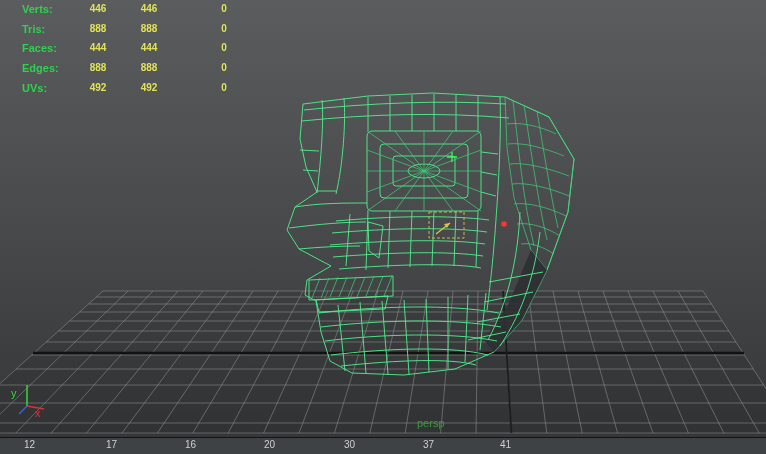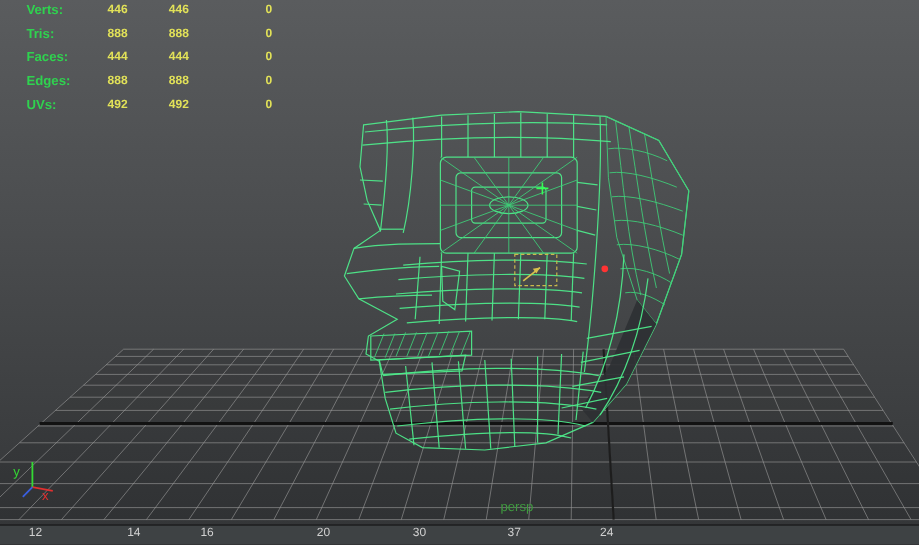--- a/index.html
+++ b/index.html
@@ -254,20 +254,20 @@
       <line x1="21" y1="30" x2="21" y2="9" stroke="#34d934" stroke-width="1.5"></line>
       <line x1="21" y1="30" x2="38" y2="33" stroke="#e03030" stroke-width="1.5"></line>
       <line x1="21" y1="30" x2="13" y2="38" stroke="#3a5fe0" stroke-width="1.5"></line>
       <text x="5" y="21" fill="#34d934" font-size="11">y</text>
       <text x="29" y="41" fill="#e03030" font-size="11">x</text>
     </svg>
   </div>
 
   <div class="timeline">
     <span class="tick" style="left:24px">12</span>
-    <span class="tick" style="left:106px">14</span>
-    <span class="tick" style="left:167px">16</span>
+    <span class="tick" style="left:106px">17</span>
+    <span class="tick" style="left:185px">16</span>
     <span class="tick" style="left:264px">20</span>
     <span class="tick" style="left:344px">30</span>
     <span class="tick" style="left:423px">37</span>
-    <span class="tick" style="left:500px">24</span>
+    <span class="tick" style="left:500px">41</span>
   </div>
 </div>
 
 </body></html>

